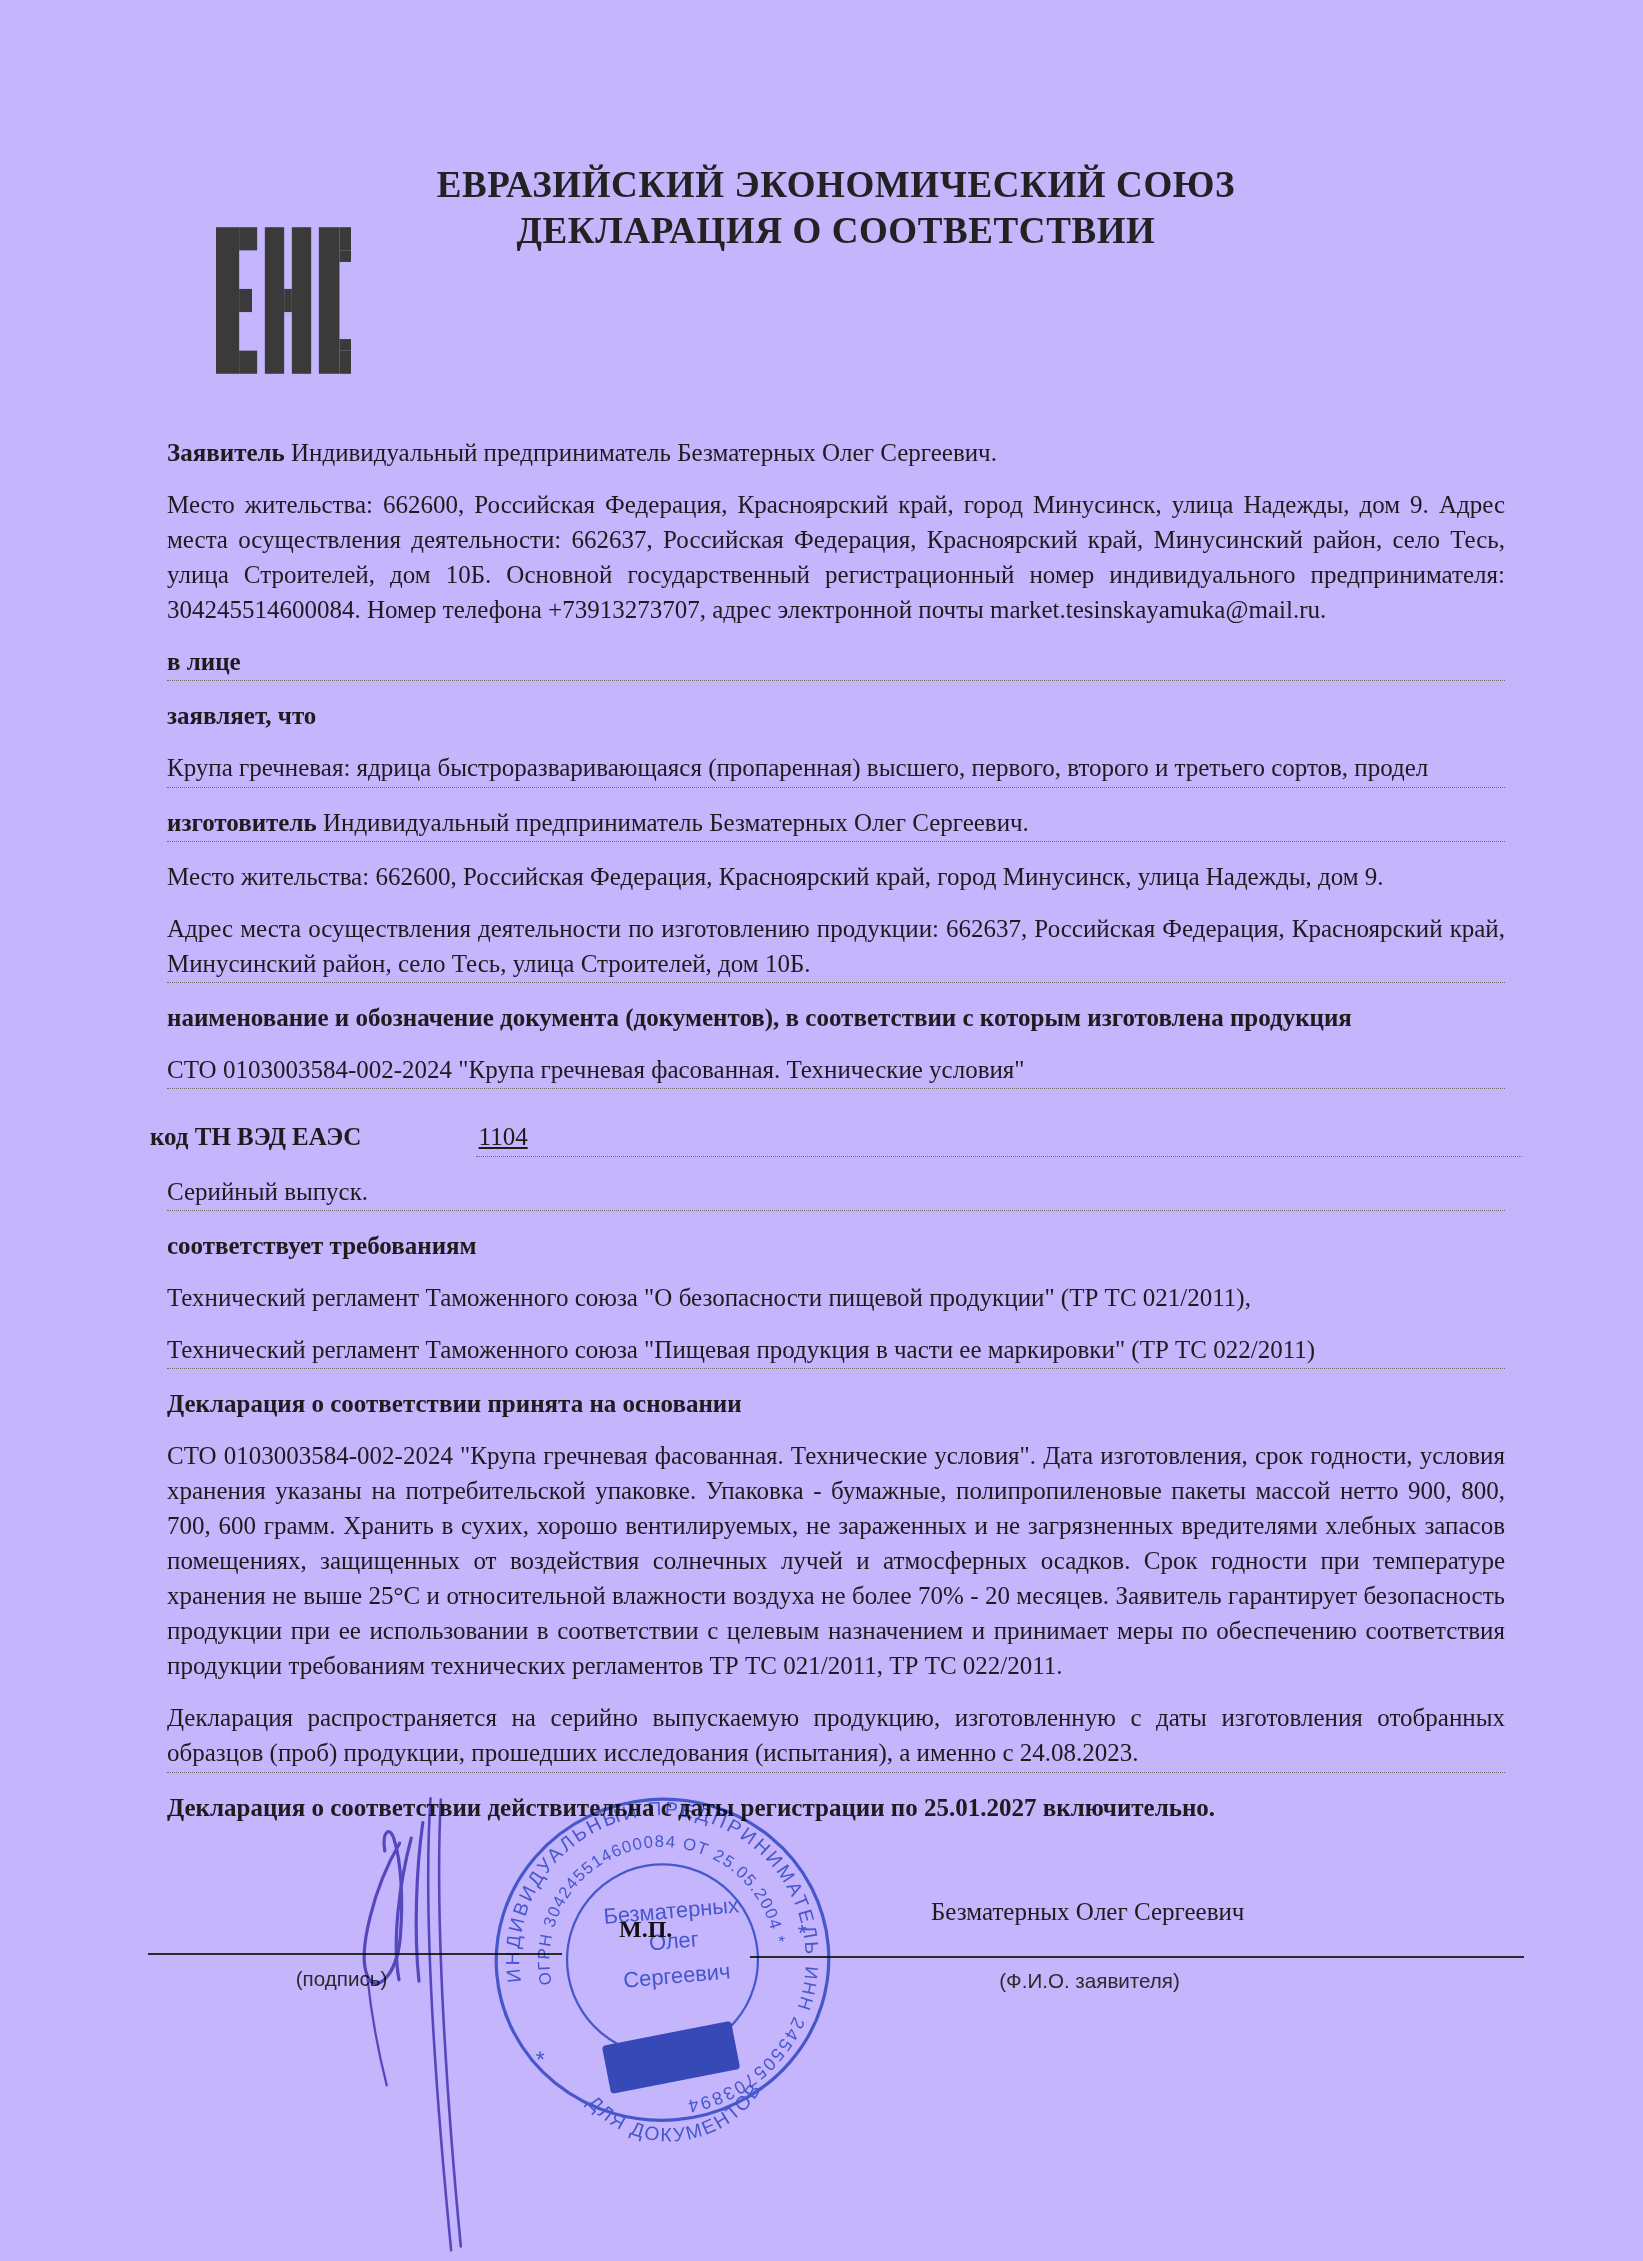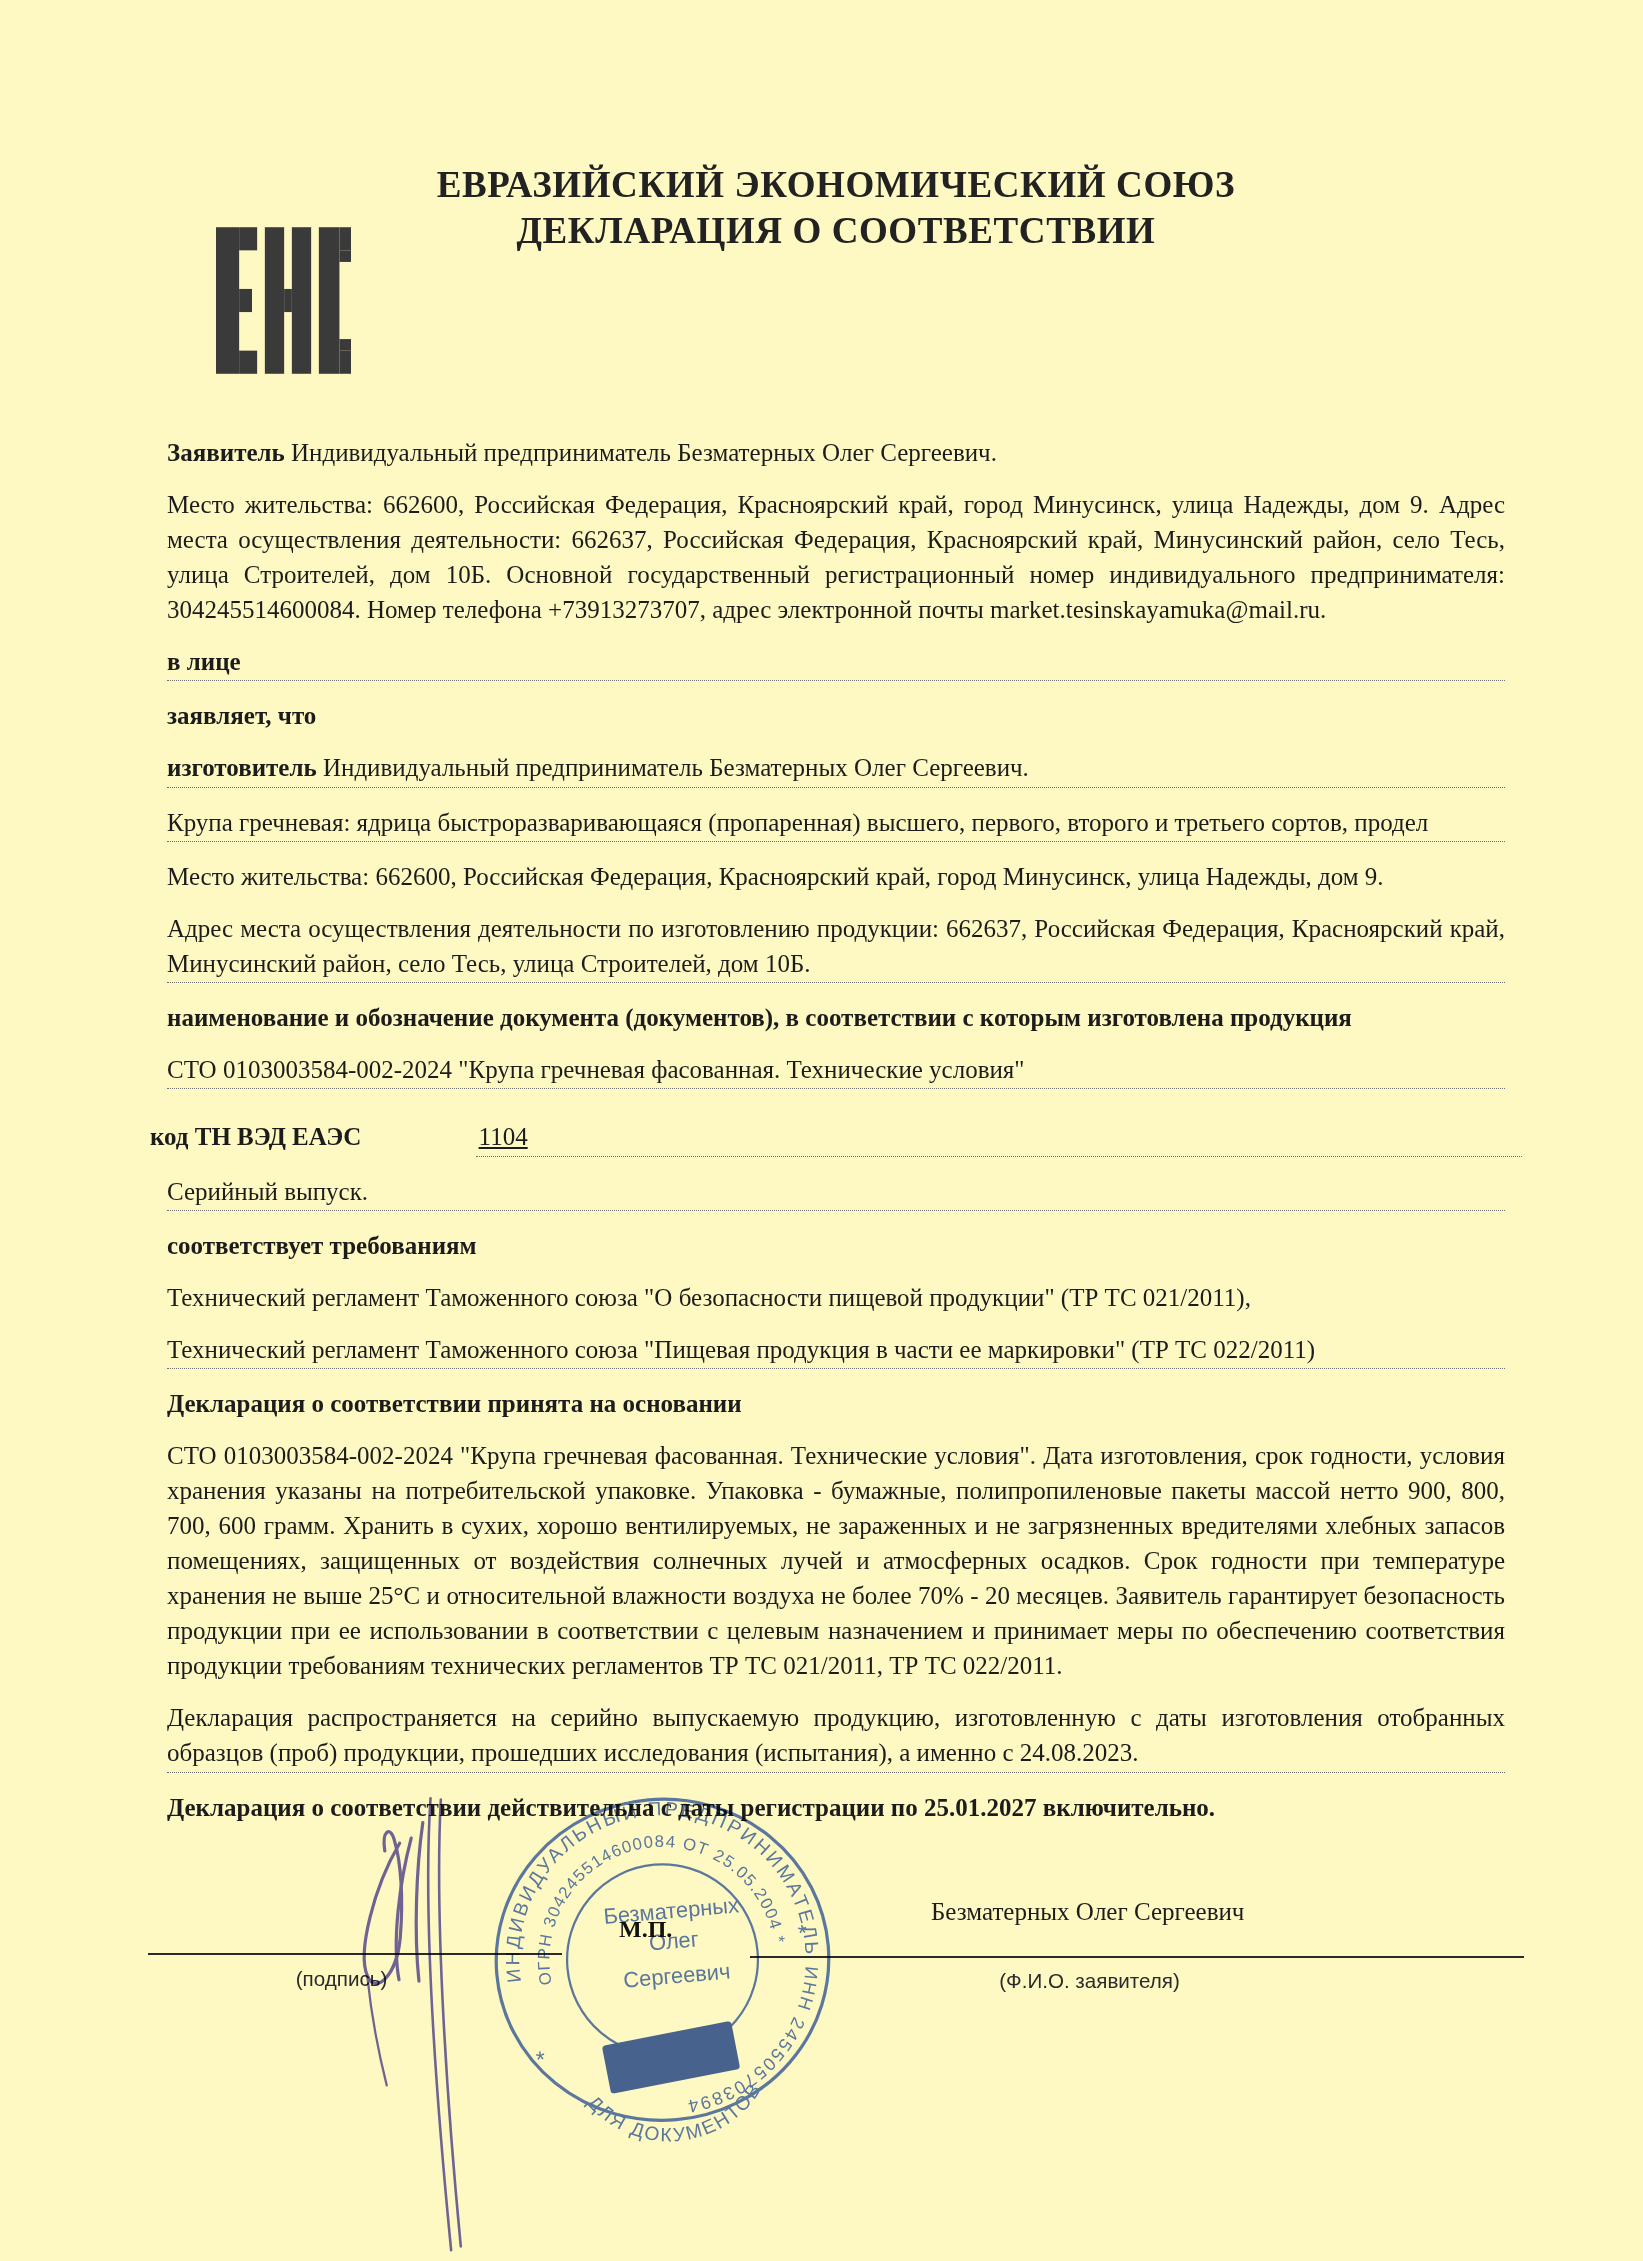--- a/index.html
+++ b/index.html
@@ -1,19 +1,19 @@
 <!DOCTYPE html>
 <html style="font-size:10.3px"><head>
 <meta charset="utf-8">
 <style>
   html,body{margin:0;padding:0;background:#e8e8e6;}
   .page{
     position:relative;
     width:1644px;height:2261px;
-    background:#fef9c3;
+    background:#c4b5fd;
     font-family:"Liberation Serif", serif;
     color:#1c1c1c;
     overflow:hidden;
   }
   
   .title{
     position:absolute;left:150px;top:162px;width:1372px;
     text-align:center;font-weight:700;font-size:37px;line-height:46px;
     letter-spacing:0.6px;color:#222;
   }
@@ -83,23 +83,23 @@
     <div>ДЕКЛАРАЦИЯ О СООТВЕТСТВИИ</div>
   </div>
 
   <div class="content">
 
     <p><span class="b">Заявитель</span> <span>Индивидуальный предприниматель Безматерных Олег Сергеевич.</span></p>
     <p class="just">Место жительства: 662600, Российская Федерация, Красноярский край, город Минусинск, улица Надежды, дом 9. Адрес места осуществления деятельности: 662637, Российская Федерация, Красноярский край, Минусинский район, село Тесь, улица Строителей, дом 10Б. Основной государственный регистрационный номер индивидуального предпринимателя: 304245514600084. Номер телефона +73913273707, адрес электронной почты market.tesinskayamuka@mail.ru.</p>
 
     <p class="b du mt14">в лице</p>
     <p class="b">заявляет, что</p>
+    <p class="du nowrap">Крупа гречневая: ядрица быстроразваривающаяся (пропаренная) высшего, первого, второго и третьего сортов, продел</p>
+
     <p class="du nowrap mt30"><span class="b">изготовитель</span> <span>Индивидуальный предприниматель Безматерных Олег Сергеевич.</span></p>
-
-    <p class="du nowrap">Крупа гречневая: ядрица быстроразваривающаяся (пропаренная) высшего, первого, второго и третьего сортов, продел</p>
 
     <p class="nowrap mt22">Место жительства: 662600, Российская Федерация, Красноярский край, город Минусинск, улица Надежды, дом 9.</p>
     <p class="just du">Адрес места осуществления деятельности по изготовлению продукции: 662637, Российская Федерация, Красноярский край, Минусинский район, село Тесь, улица Строителей, дом 10Б.</p>
 
     <p class="b nowrap mt46">наименование и обозначение документа (документов), в соответствии с которым изготовлена продукция</p>
     <p class="du nowrap">СТО 0103003584-002-2024 "Крупа гречневая фасованная. Технические условия"</p>
 
     <div class="coderow mt46">
       <span class="lbl">код ТН ВЭД ЕАЭС</span>
       <span class="code">1104</span>

